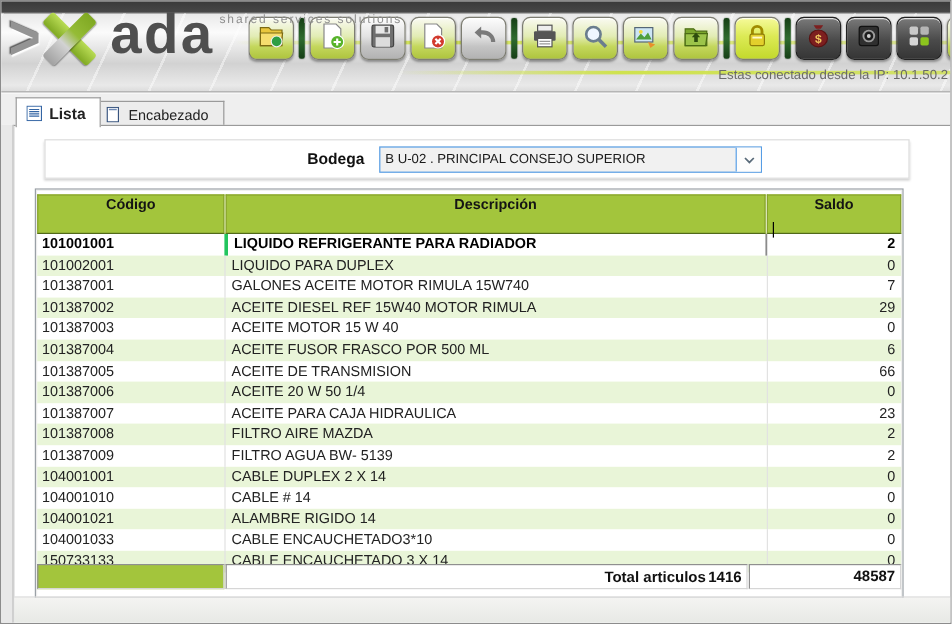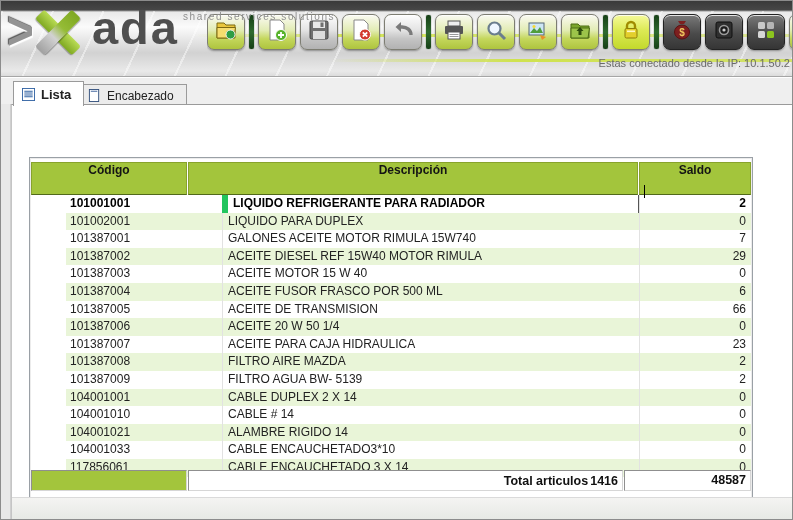--- a/index.html
+++ b/index.html
@@ -72,29 +72,29 @@
 
   
   .grid{position:absolute;left:17px;top:52px;width:724px;height:342px;background:#fff;
     border:1px solid var(--grid-border);box-shadow:inset 0 0 0 1px #ececec;}
   .grid-header{display:flex;gap:1px;margin:4px 1px 0 1px;}
   .ghc{height:33px;background:var(--accent);border:1px solid #88a32c;border-bottom-color:#51691a;
     font-size:12px;font-weight:bold;color:#141414;text-align:center;line-height:15px;cursor:pointer;}
   .c-codigo{width:156px;flex:0 0 auto;}
   .c-desc{flex:1 1 auto;}
   .c-saldo{width:112px;flex:0 0 auto;}
-  .grid-body{margin:0 1px;padding-left:35px;}
+  .grid-body{margin:0 1px;}
   .grow{display:flex;height:17.6px;cursor:pointer;}
   .grow:nth-child(even){background:var(--row-alt);}
   .grow .cell{font-size:12px;color:#222;line-height:17.6px;white-space:nowrap;overflow:hidden;}
   .grow .c-codigo{padding-left:4px;}
   .grow .c-desc{padding-left:5px;border-left:1px solid #e2e2e2;}
   .grow .c-saldo{text-align:right;padding-right:5px;border-left:1px solid #e2e2e2;}
   .grow.selected .cell{font-weight:bold;color:#000;}
-  .grow.selected .c-desc{border-left:6px solid #22c55e;border-right:1px solid #555;}
+  .grow.selected .c-desc{border-left:3px solid #22c55e;border-right:1px solid #555;}
   .caret{position:absolute;left:614px;top:27px;width:1px;height:13px;background:#000;}
 
   .grid-footer{position:absolute;left:1px;right:1px;bottom:7px;height:21px;display:flex;gap:1px;}
   .gf{border:1px solid;border-color:#8f8f8f #d6d6d6 #d6d6d6 #8f8f8f;background:#fff;}
   .gf-green{width:156px;flex:0 0 auto;background:var(--accent);}
   .gf-total{flex:1;display:flex;align-items:center;justify-content:flex-end;gap:2px;
     font-size:12.5px;font-weight:bold;color:#111;padding-right:4px;}
   .gf-saldo{width:127px;flex:0 0 auto;text-align:right;font-size:12.5px;font-weight:bold;
     color:#111;line-height:19px;padding-right:4px;}
 
@@ -240,20 +240,31 @@
           <path d="M3 2.5h7" stroke="#6f8ab5" stroke-width="1.4"></path>
         </svg>
       <span>Encabezado</span>
     </div>
   </div>
 
   <div class="side-strip"></div>
 
   <div class="content">
 
+    <div class="bodega-bar">
+      <span class="bodega-label">Bodega</span>
+      <div class="combo">
+        <span class="combo-text">B U-02 .  PRINCIPAL CONSEJO SUPERIOR</span>
+        <span class="combo-btn">
+          <svg viewBox="0 0 12 12">
+              <path d="M2 4l4 4 4-4" fill="none" stroke="#5a6b7a" stroke-width="1.6"></path>
+            </svg>
+        </span>
+      </div>
+    </div>
 
     <div class="grid">
       <div class="grid-header">
         <div class="ghc c-codigo">Código</div>
         <div class="ghc c-desc">Descripción</div>
         <div class="ghc c-saldo">Saldo</div>
       </div>
       <div class="grid-body" id="grid-body">
           <div class="grow selected">
             <div class="cell c-codigo">101001001</div>
@@ -324,21 +335,21 @@
             <div class="cell c-codigo">104001021</div>
             <div class="cell c-desc">ALAMBRE RIGIDO 14</div>
             <div class="cell c-saldo">0</div>
           </div>
           <div class="grow">
             <div class="cell c-codigo">104001033</div>
             <div class="cell c-desc">CABLE ENCAUCHETADO3*10</div>
             <div class="cell c-saldo">0</div>
           </div>
           <div class="grow">
-            <div class="cell c-codigo">117856061</div>
+            <div class="cell c-codigo">150733133</div>
             <div class="cell c-desc">CABLE ENCAUCHETADO 3 X 14</div>
             <div class="cell c-saldo">0</div>
           </div>
         </div>
       <div class="caret"></div>
       <div class="grid-footer">
         <div class="gf gf-green"></div>
         <div class="gf gf-total">
           <span>Total articulos</span>
           <span>1416</span>

